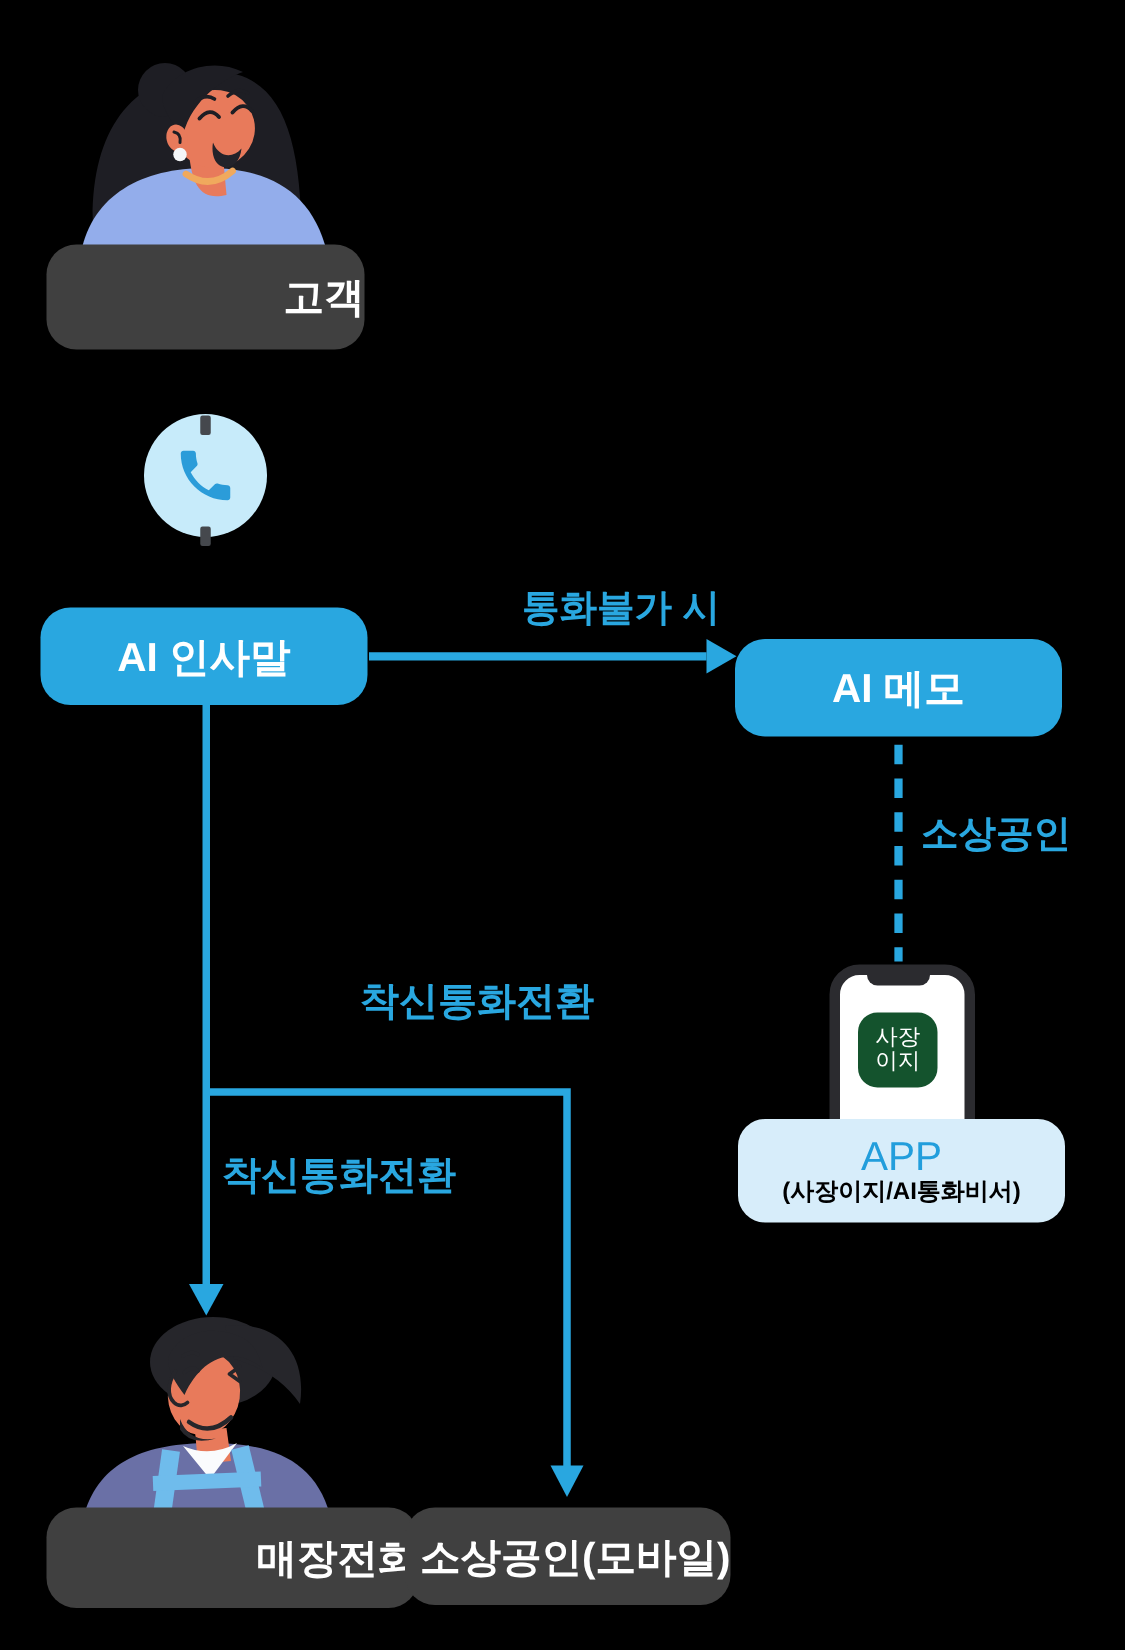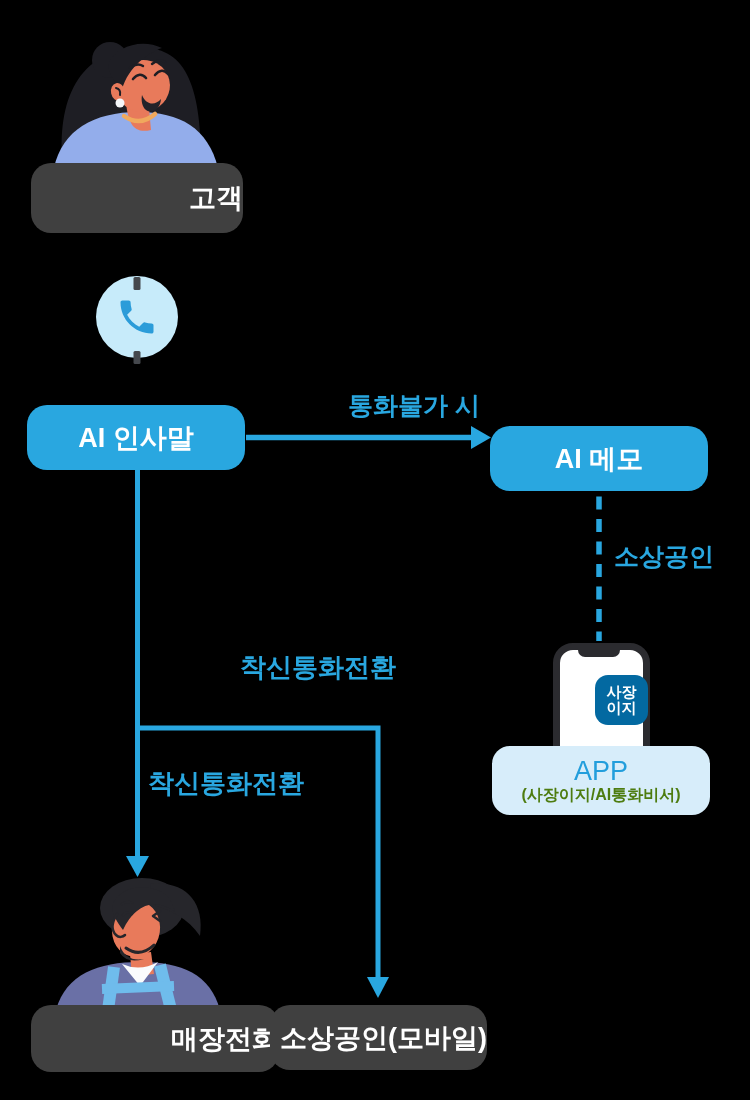--- a/index.html
+++ b/index.html
@@ -32,30 +32,30 @@
   
   .phone-body{
     left:553px;top:643px;width:97px;height:150px;background:#fff;
     border:7px solid #2B2B2F;border-radius:20px;box-sizing:border-box;z-index:8;
   }
   .phone-notch{
     left:578px;top:646px;width:42px;height:11px;background:#2B2B2F;
     border-radius:0 0 7px 7px;z-index:8;
   }
   .app-icon{
-    left:595px;top:675px;width:53px;height:50px;background:#0369a1;border-radius:13px;
+    left:572px;top:675px;width:53px;height:50px;background:#14532d;border-radius:13px;
     display:flex;flex-direction:column;align-items:center;justify-content:center;
-    color:#fff;font-size:15px;font-weight:700;line-height:16px;z-index:8;
+    color:#fff;font-size:15px;font-weight:400;line-height:16px;z-index:8;
   }
   .app-box{
     left:492px;top:746px;width:218px;height:69px;background:#D7EDFA;border-radius:18px;
     display:flex;flex-direction:column;align-items:center;justify-content:center;z-index:9;
   }
   .app-title{color:#229EDC;font-size:27px;font-weight:400;line-height:28px;}
-  .app-subtitle{color:#4d7c0f;font-size:16px;font-weight:700;line-height:19px;}
+  .app-subtitle{color:#000000;font-size:16px;font-weight:700;line-height:19px;}
   .owner-sub{font-size:27px;font-weight:700;}
   svg.connectors{left:0;top:0;z-index:5;}
   svg.character{z-index:2;}
 </style>
 </head>
 <body>
 
 <div class="stage">
 
   <svg class="abs character" style="left:50px;top:26px;" width="175" height="142" viewBox="0 0 175 142">

